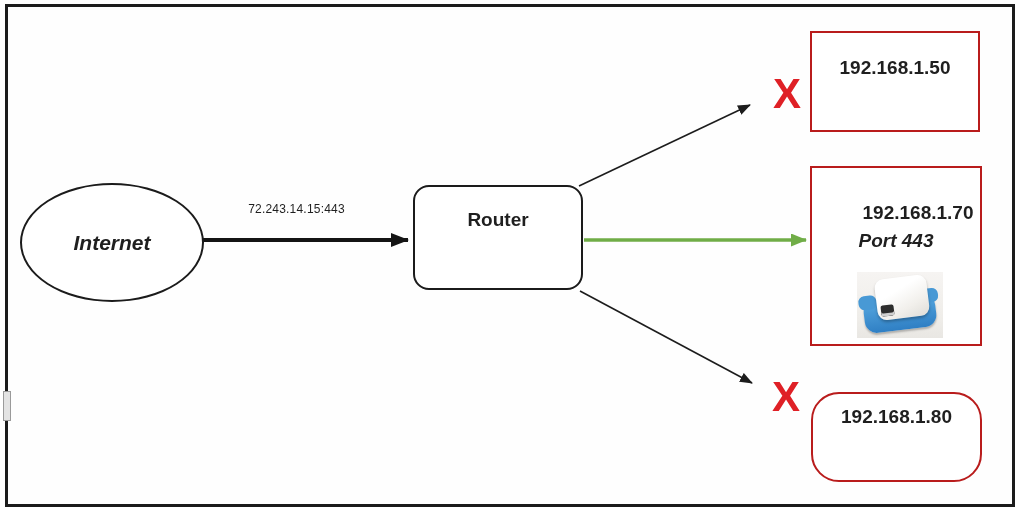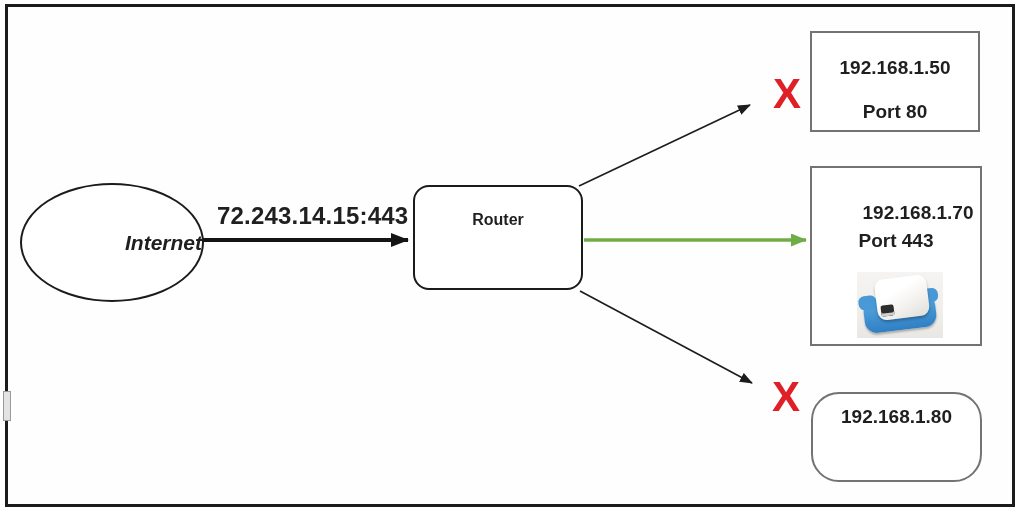--- a/index.html
+++ b/index.html
@@ -25,59 +25,59 @@
     width: 1024px; height: 516px;
     pointer-events: none;
   }
   .ellipse {
     position: absolute;
     left: 20px; top: 183px;
     width: 180px; height: 115px;
     border: 2.5px solid #1b1b1b;
     border-radius: 50%;
     background: #ffffff;
-    display: flex; align-items: center; justify-content: flex-end;
+    display: flex; align-items: center; justify-content: center;
   }
   .ellipse .lbl {
     font-weight: bold; font-style: italic; font-size: 21px;
   }
   .wan-label {
     position: absolute;
-    left: 217px; top: 202px;
+    left: 204px; top: 202px;
     width: 185px;
     text-align: center;
-    font-weight: bold; font-size: 24px;
+    font-weight: normal; font-size: 12px;
     letter-spacing: 0.2px;
   }
   .router {
     position: absolute;
     left: 413px; top: 185px;
     width: 170px; height: 105px;
     border: 2.5px solid #1b1b1b;
     border-radius: 16px;
     background: #ffffff;
     box-sizing: border-box;
     text-align: center;
   }
-  .router .title { margin-top: 22px; font-weight: bold; font-size: 16px; line-height: 22px; }
+  .router .title { margin-top: 22px; font-weight: bold; font-size: 19px; line-height: 22px; }
   .router .ip    { margin-top: 24px; font-weight: bold; font-size: 19px; line-height: 22px; }
   .target {
     position: absolute;
-    border: 2px solid #737373;
+    border: 2px solid #b91c1c;
     background: #ffffff;
     box-sizing: border-box;
     text-align: center;
   }
   .target .ip, .target .port { font-weight: bold; font-size: 19px; line-height: 22px; }
   #target-80  { left: 810px; top: 31px;  width: 170px; height: 101px; }
   #target-80 .ip   { margin-top: 24px; }
   #target-80 .port { margin-top: 22px; }
   #target-443 { left: 810px; top: 166px; width: 172px; height: 180px; }
   #target-443 .ip   { margin-top: 34px; padding-left: 44px; }
-  #target-443 .port { margin-top: 6px; }
+  #target-443 .port { margin-top: 6px; font-style: italic; }
   #target-20  { left: 811px; top: 392px; width: 171px; height: 90px; border-radius: 28px; }
   #target-20 .ip   { margin-top: 12px; }
   #target-20 .port { margin-top: 23px; }
   .xmark {
     position: absolute;
     width: 38px;
     text-align: center;
     font-size: 42px;
     line-height: 48px;
     font-weight: 800;
@@ -172,21 +172,20 @@
 
   <div class="router">
     <div class="title">Router</div>
   </div>
 
   <div class="xmark" id="xmark-top">X</div>
   <div class="xmark" id="xmark-bottom">X</div>
 
   <div class="target" id="target-80">
     <div class="ip">192.168.1.50</div>
-    <div class="port">Port 80</div>
   </div>
 
   <div class="target" id="target-443">
     <div class="ip">192.168.1.70</div>
     <div class="port">Port 443</div>
     <div class="device-photo">
       <div class="device-base"></div>
       <div class="device-body"></div>
       <div class="device-port"></div>
     </div>

